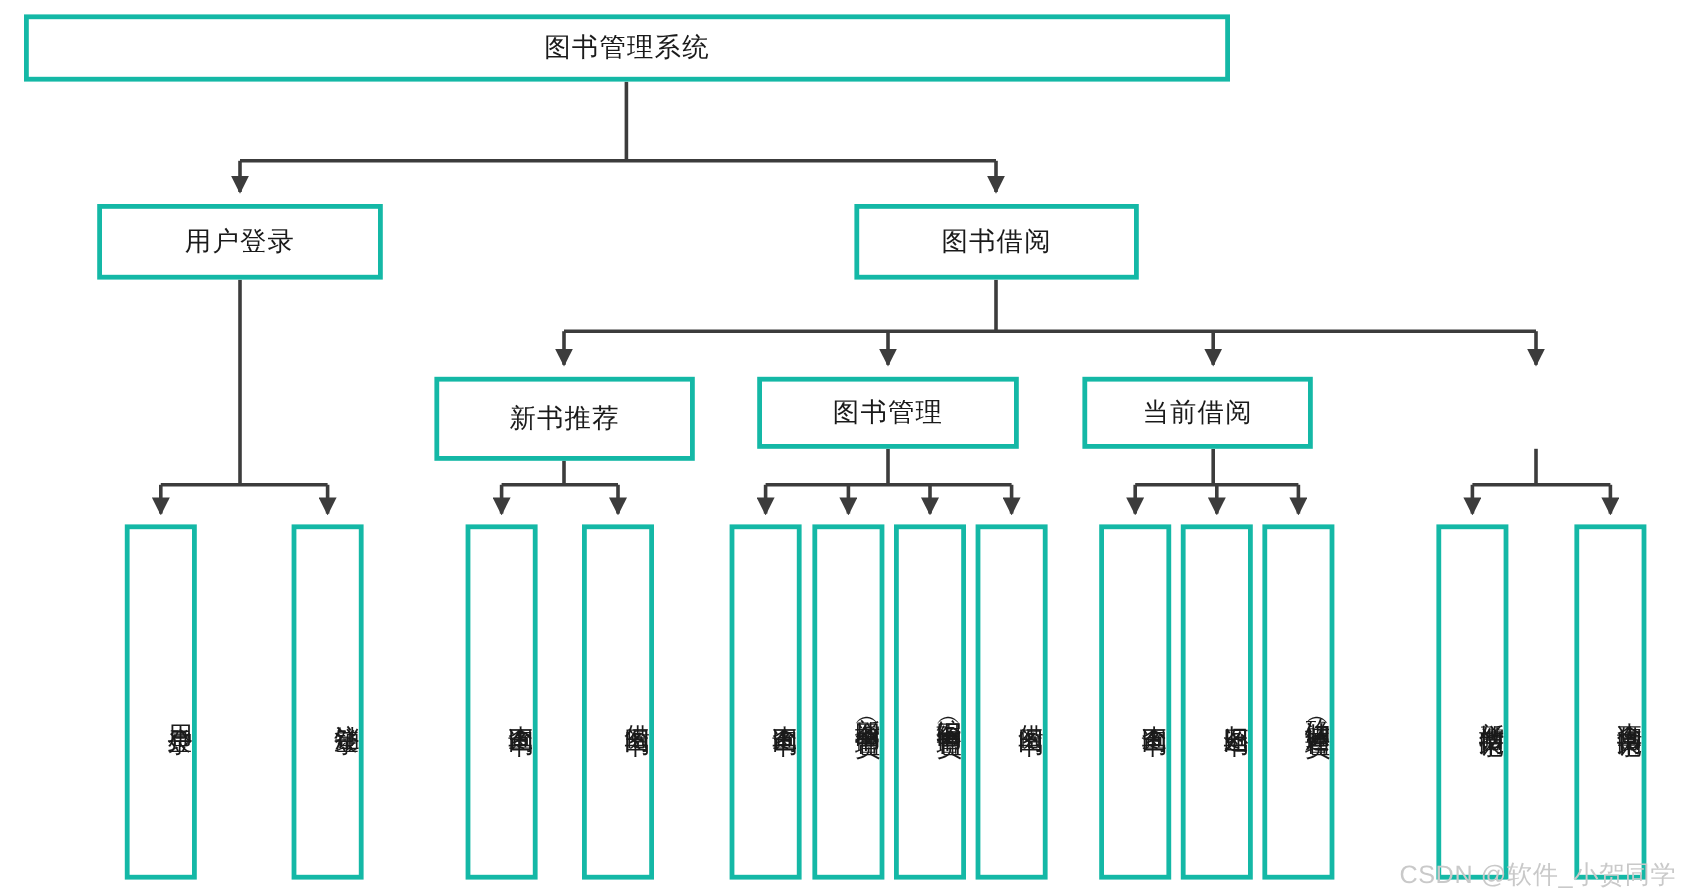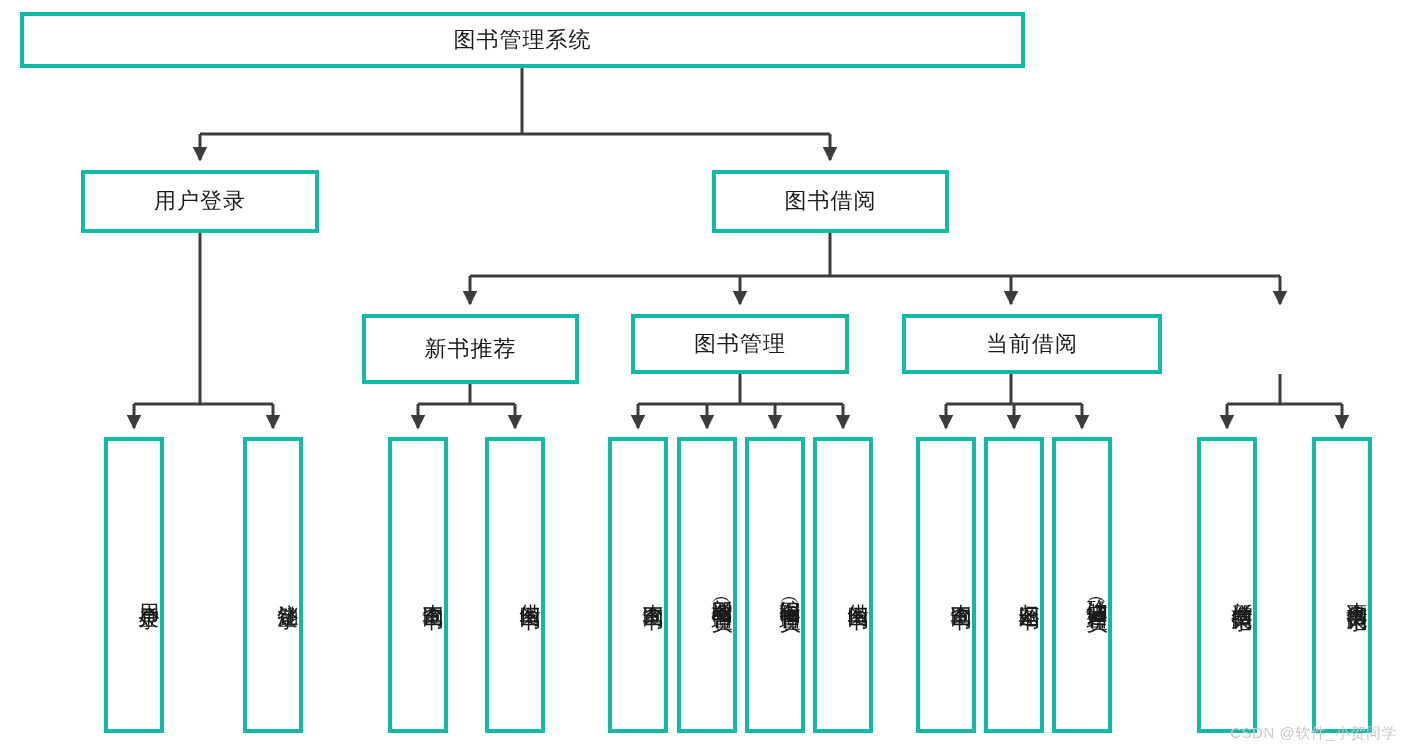--- a/index.html
+++ b/index.html
@@ -49,21 +49,21 @@
     justify-content: center;
     white-space: nowrap;
   }
   .node .label {
     display: block;
   }
   #watermark {
     position: absolute;
     right: 8px;
     bottom: 4px;
-    font-size: 15px;
+    font-size: 21px;
     color: #c9c9c9;
     letter-spacing: 0.5px;
     z-index: 5;
     white-space: nowrap;
   }
 </style>
 </head>
 <body>
 
 <div id="stage">
@@ -128,21 +128,21 @@
   <div class="node horiz" style="left:712px; top:170px; width:237px; height:63px;">
     <span class="label">图书借阅</span>
   </div>
 
   <div class="node horiz" style="left:362px; top:314px; width:217px; height:70px;">
     <span class="label">新书推荐</span>
   </div>
   <div class="node horiz" style="left:631px; top:314px; width:218px; height:60px;">
     <span class="label">图书管理</span>
   </div>
-  <div class="node horiz" style="left:902px; top:314px; width:260px; height:60px;">
+  <div class="node horiz" style="left:902px; top:314px; width:192px; height:60px;">
     <span class="label">当前借阅</span>
   </div>
 
   <div class="node vert" style="left:104px; top:437px; width:60px; height:296px;">
     <span class="label">用户登录</span>
   </div>
   <div class="node vert" style="left:243px; top:437px; width:60px; height:296px;">
     <span class="label">注销登录</span>
   </div>
   <div class="node vert" style="left:388px; top:437px; width:60px; height:296px;">

